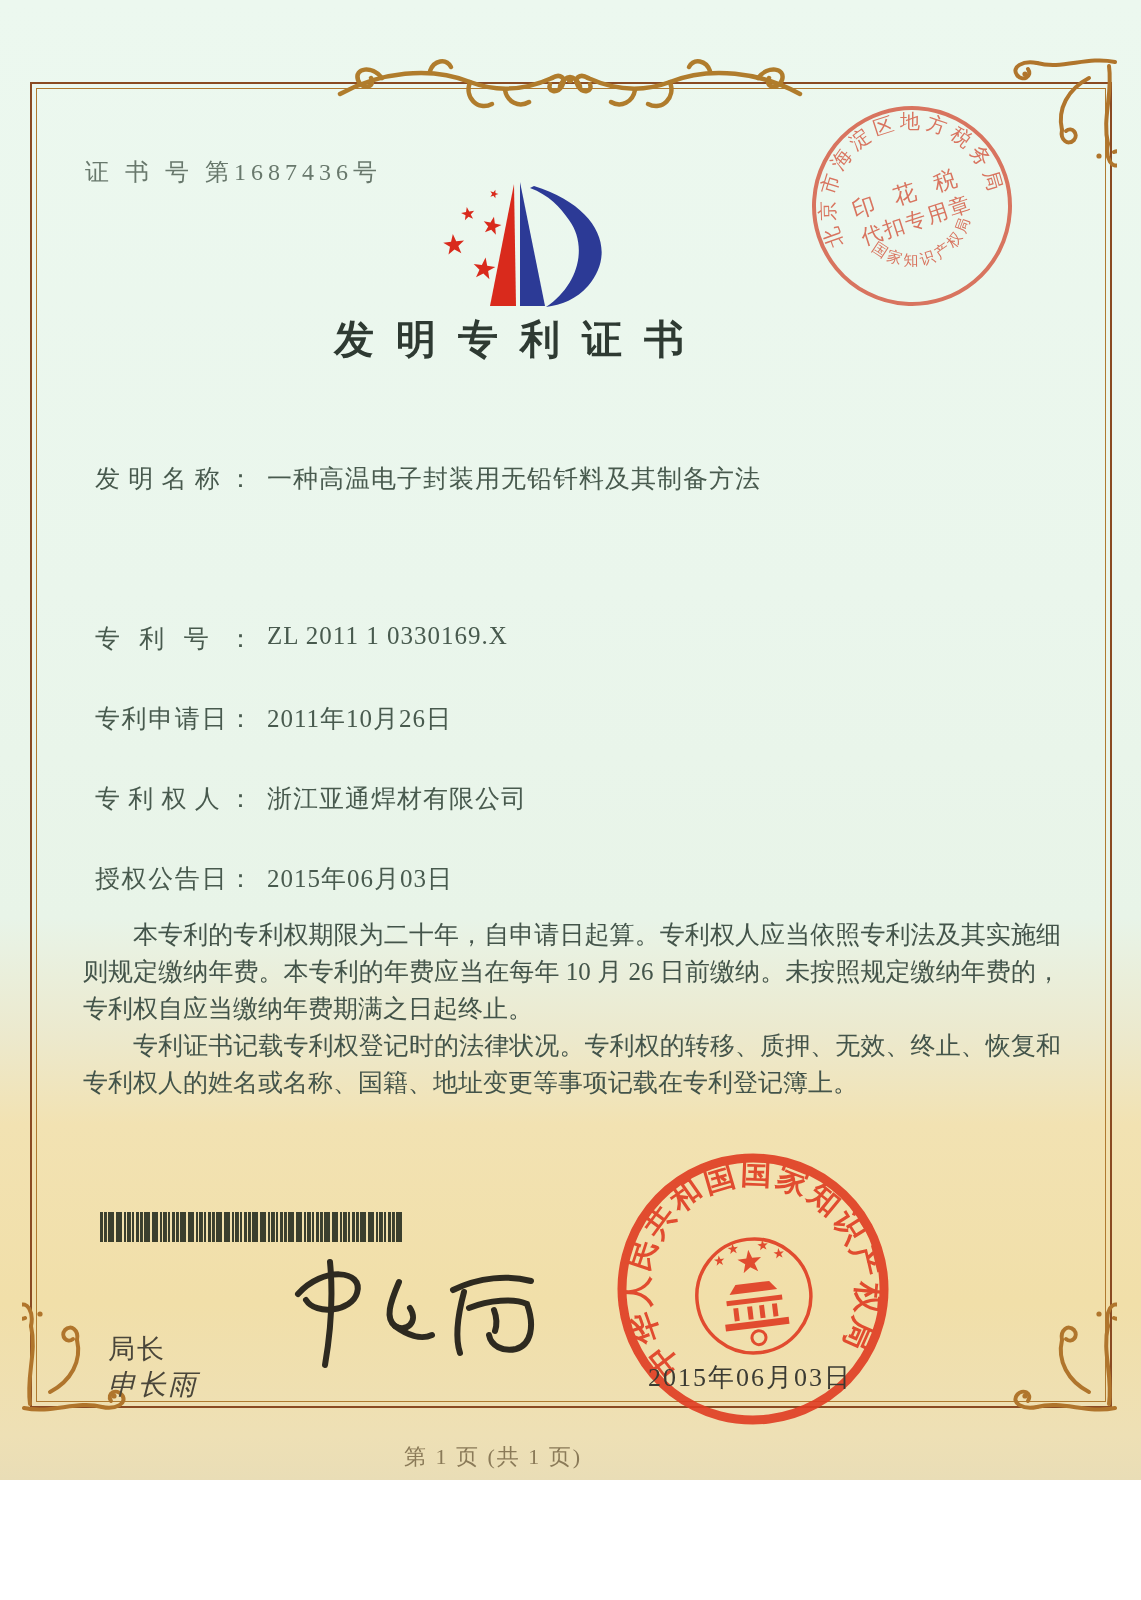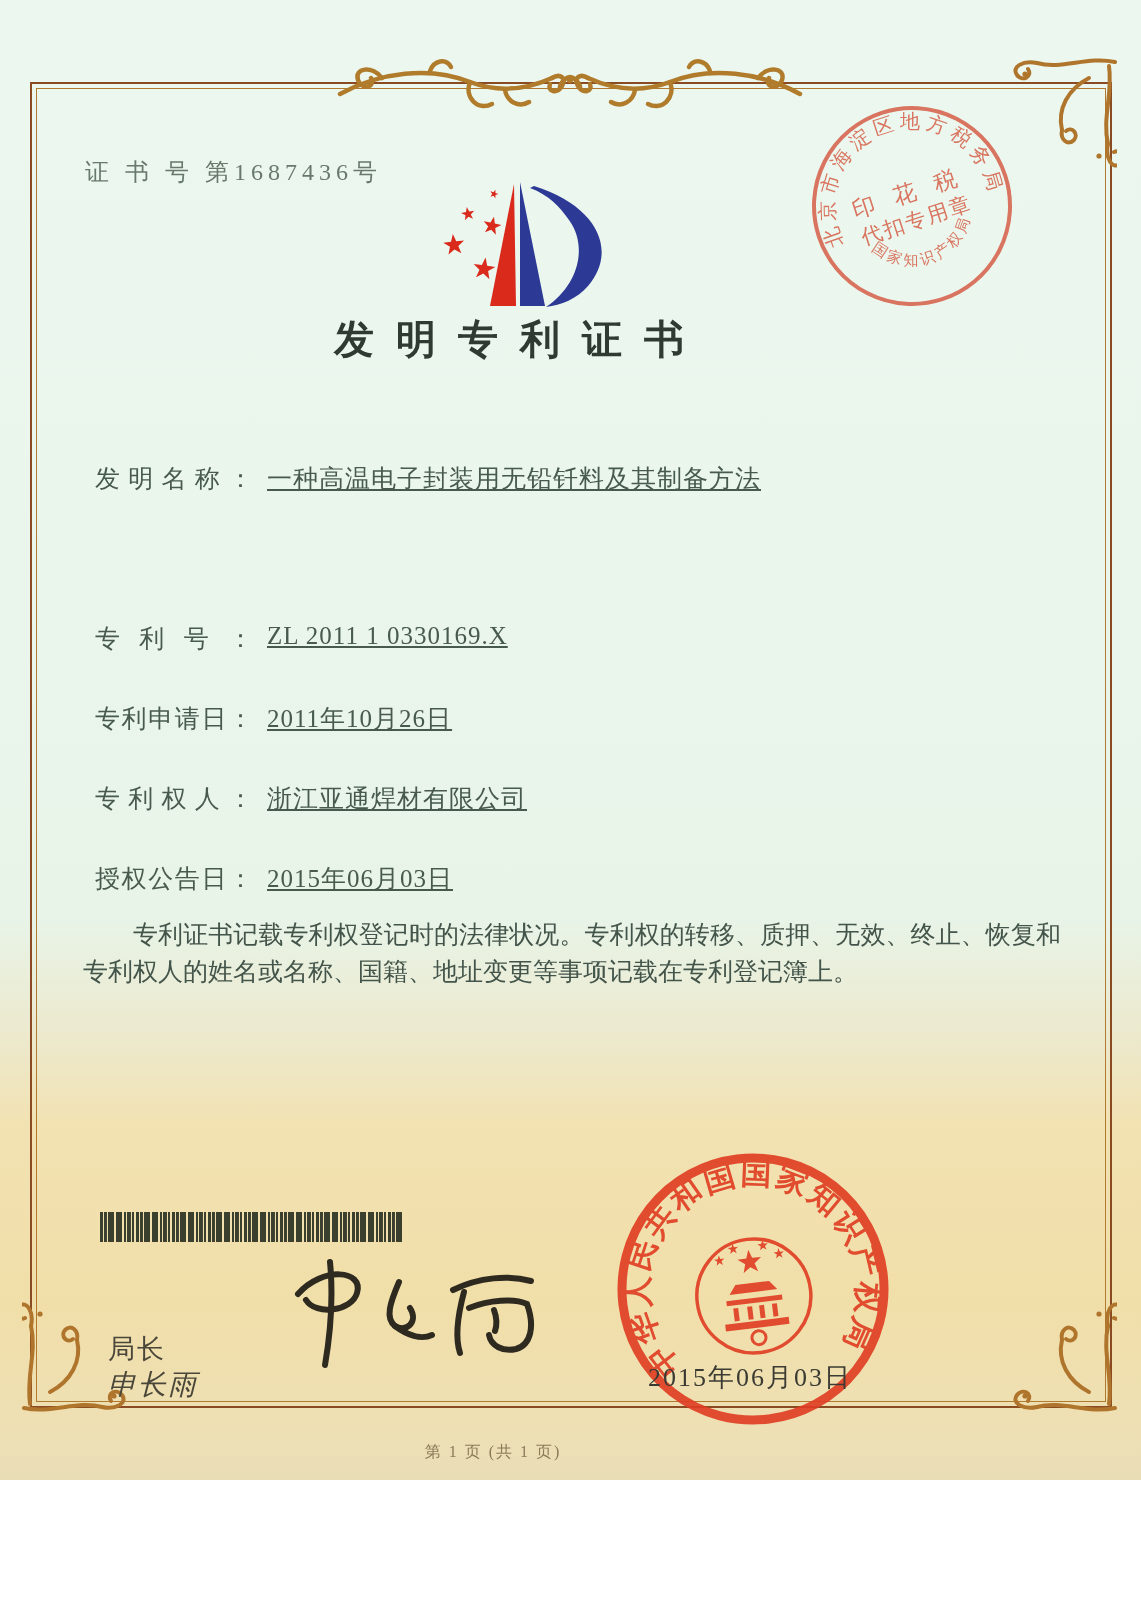--- a/index.html
+++ b/index.html
@@ -12,42 +12,42 @@
   
   .cert-no{position:absolute;left:85px;top:156px;font-size:24px;letter-spacing:5px;color:#68786c;}
   
   .logo{position:absolute;left:418px;top:146px;}
   
   .title{position:absolute;left:0;top:312px;width:1040px;text-align:center;
          font-size:40px;font-weight:bold;color:#2e3a32;letter-spacing:0.55em;}
   
   .field-row{position:absolute;left:95px;font-size:25px;color:#485a4e;white-space:nowrap;}
   .flabel{display:inline-block;width:158px;text-align:justify;text-align-last:justify;vertical-align:top;font-family:Liberation Serif, serif;}
-  .fvalue{margin-left:14px;letter-spacing:1px;text-decoration:underline;}
+  .fvalue{margin-left:14px;letter-spacing:1px;}
   
   .paras{position:absolute;left:83px;top:916px;width:978px;font-size:25px;line-height:37px;
          color:#43544a;text-align:justify;}
   .paras p{margin:0;text-indent:2em;}
   
   .barcode{position:absolute;left:100px;top:1212px;width:302px;height:30px;opacity:.85;
     background:
       repeating-linear-gradient(90deg,#1c2418 0 2px,transparent 2px 4px),
       repeating-linear-gradient(90deg,#1c2418 0 3px,transparent 3px 9px),
       repeating-linear-gradient(90deg,#242c1e 0 1px,transparent 1px 6px);}
   
   .signoff-title{position:absolute;left:108px;top:1290px;font-size:27px;color:#4a463a;letter-spacing:2px;margin-top:41px;}
   .signoff-name{position:absolute;left:108px;top:1366px;font-size:28px;color:#4a463a;letter-spacing:2px;font-style:italic;}
   .signature{position:absolute;left:268px;top:1248px;}
   
   .office-seal{position:absolute;left:602px;top:1138px;opacity:.9;transform:rotate(-7deg);}
   .seal-date{position:absolute;left:648px;top:1360px;font-size:26px;color:#3b3b33;letter-spacing:2px;z-index:6;}
   .tax-stamp{position:absolute;left:806px;top:100px;opacity:.8;transform:rotate(-18deg);}
   
   .footer{position:absolute;left:378px;top:1442px;width:230px;text-align:center;
-          font-size:16px;color:#8a7a58;letter-spacing:2px;}
+          font-size:22px;color:#8a7a58;letter-spacing:2px;}
   
   .strip-mint{position:absolute;left:0;right:0;top:1552px;height:26px;background:#e3f2de;}
   .strip-dark{position:absolute;left:0;right:0;top:1578px;height:22px;
     background:linear-gradient(90deg,#3a3416 0%,#8a7a26 15%,#d8c84e 30%,#e8dc6a 45%,#baa93c 60%,#6a5f1e 82%,#2e2a10 100%);}
   .ornament-top{position:absolute;left:320px;top:44px;}
   .flourish{position:absolute;}
   .fl-tr{right:24px;top:54px;}
   .fl-br{right:24px;bottom:64px;transform:scaleY(-1);}
   .fl-bl{left:22px;bottom:64px;transform:scale(-1,-1);}
   svg text{font-family:"Liberation Serif","DejaVu Serif",serif;}
@@ -146,20 +146,21 @@
     <span class="flabel">专利申请日：</span><span class="fvalue">2011年10月26日</span>
   </div>
   <div class="field-row" style="top:782px">
     <span class="flabel">专利权人：</span><span class="fvalue">浙江亚通焊材有限公司</span>
   </div>
   <div class="field-row" style="top:862px">
     <span class="flabel">授权公告日：</span><span class="fvalue">2015年06月03日</span>
   </div>
 
   <div class="paras">
+    <p>本专利的专利权期限为二十年，自申请日起算。专利权人应当依照专利法及其实施细则规定缴纳年费。本专利的年费应当在每年 10 月 26 日前缴纳。未按照规定缴纳年费的，专利权自应当缴纳年费期满之日起终止。</p>
     <p>专利证书记载专利权登记时的法律状况。专利权的转移、质押、无效、终止、恢复和专利权人的姓名或名称、国籍、地址变更等事项记载在专利登记簿上。</p>
   </div>
 
   <div class="barcode"></div>
 
   <div class="signoff-title">局长</div>
   <div class="signoff-name">申长雨</div>
 
   <svg class="signature" width="290" height="125" viewBox="0 0 290 125">
     <g fill="none" stroke="#2e2a20" stroke-width="6" stroke-linecap="round">

